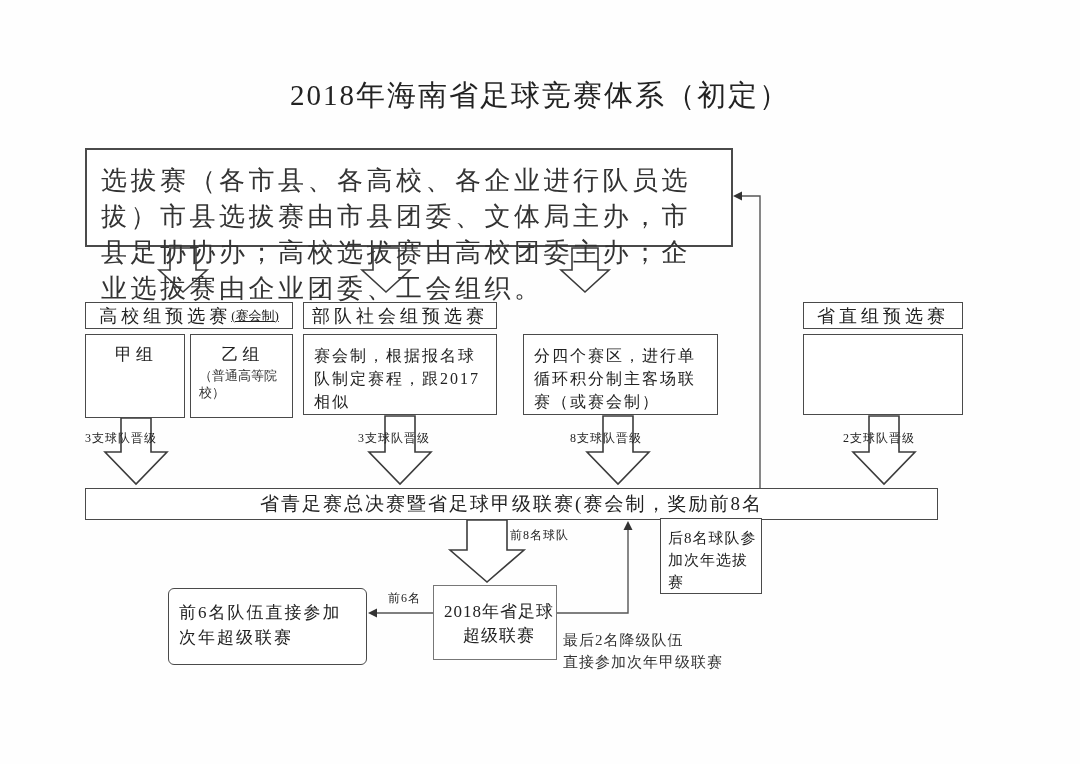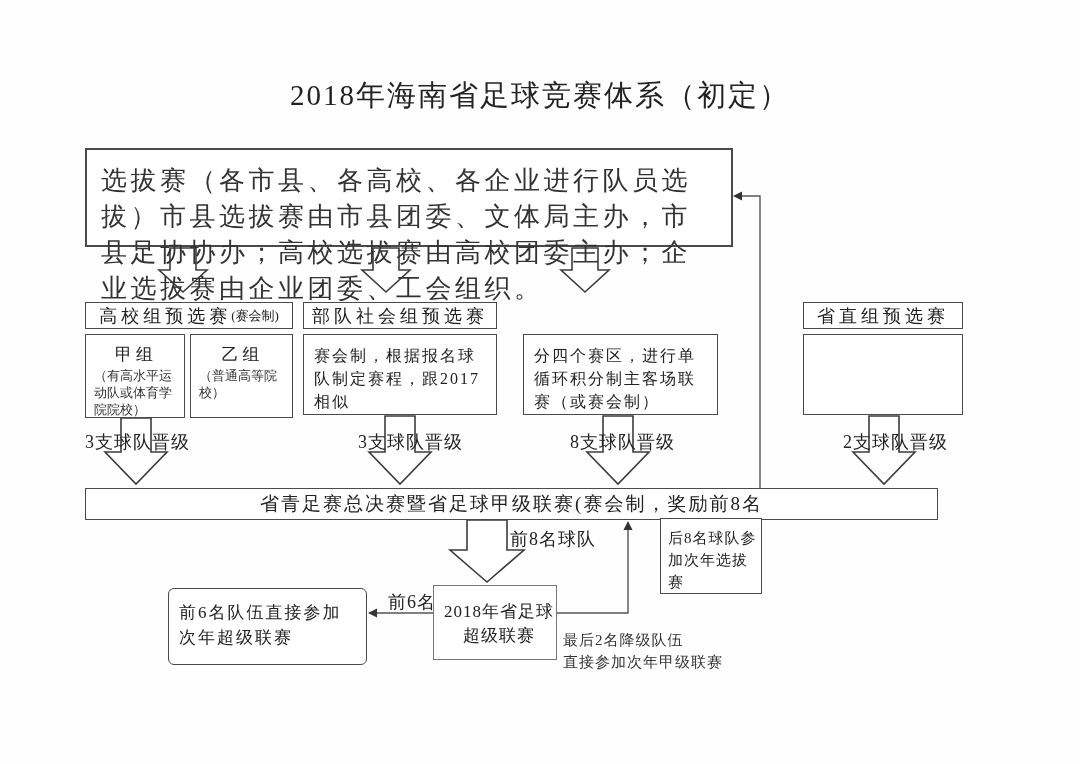--- a/index.html
+++ b/index.html
@@ -25,42 +25,42 @@
     padding:13px 12px 0 14px;
     font-size:26px;line-height:1.38;letter-spacing:3.5px;
     color:#333;
   }
   .col-header{
     height:27px;
     display:flex;align-items:center;justify-content:center;
     font-size:18px;letter-spacing:4px;color:#222;
     border:1.5px solid #4a4a4a;background:#fff;
   }
-  .col-header .suffix{font-size:13px;letter-spacing:0;}
+  .col-header .suffix{font-size:13px;letter-spacing:0;text-decoration:underline;}
   #header-1{left:85px;top:302px;width:208px;}
   #header-2{left:303px;top:302px;width:194px;}
   #header-3{left:523px;top:302px;width:195px;}
   #header-4{left:803px;top:302px;width:160px;}
   .group-box{
     top:334px;height:84px;
     padding:8px 6px 0 8px;text-align:center;
   }
   #group-a{left:85px;width:100px;}
   #group-b{left:190px;width:103px;}
   .group-name{font-size:17px;letter-spacing:4px;color:#222;}
   .group-desc{font-size:13px;line-height:1.3;text-align:left;color:#333;margin-top:2px;}
   .body-box{
     top:334px;height:81px;
     padding:9px 9px 0 10px;
     font-size:16px;line-height:1.45;letter-spacing:2px;color:#222;
   }
   #body-2{left:303px;width:194px;}
   #body-3{left:523px;width:195px;}
   #body-4{left:803px;width:160px;}
-  .promo-label{font-size:18px;color:#222;letter-spacing:1px;}
+  .promo-label{font-size:12px;color:#222;letter-spacing:1px;}
   #promo-1{left:85px;top:430px;}
   #promo-2{left:358px;top:430px;}
   #promo-3{left:570px;top:430px;}
   #promo-4{left:843px;top:430px;}
   #league-band{
     left:85px;top:488px;width:853px;height:32px;
     display:flex;align-items:center;justify-content:center;
     font-size:19px;letter-spacing:2px;color:#222;
     border:1.5px solid #4a4a4a;background:#fff;
   }
@@ -140,21 +140,20 @@
   </div>
   <div id="header-2" class="abs col-header">
     <span>部队社会组预选赛</span>
   </div>
   <div id="header-4" class="abs col-header">
     <span>省直组预选赛</span>
   </div>
 
   <div id="group-a" class="abs box group-box">
     <div class="group-name">甲组</div>
-    <div class="group-desc">（有高水平运动队或体育学院院校）</div>
   </div>
   <div id="group-b" class="abs box group-box">
     <div class="group-name">乙组</div>
     <div class="group-desc">（普通高等院校）</div>
   </div>
 
   <div id="body-2" class="abs box body-box">
     <span>赛会制，根据报名球队制定赛程，跟2017相似</span>
   </div>
   <div id="body-3" class="abs box body-box">

